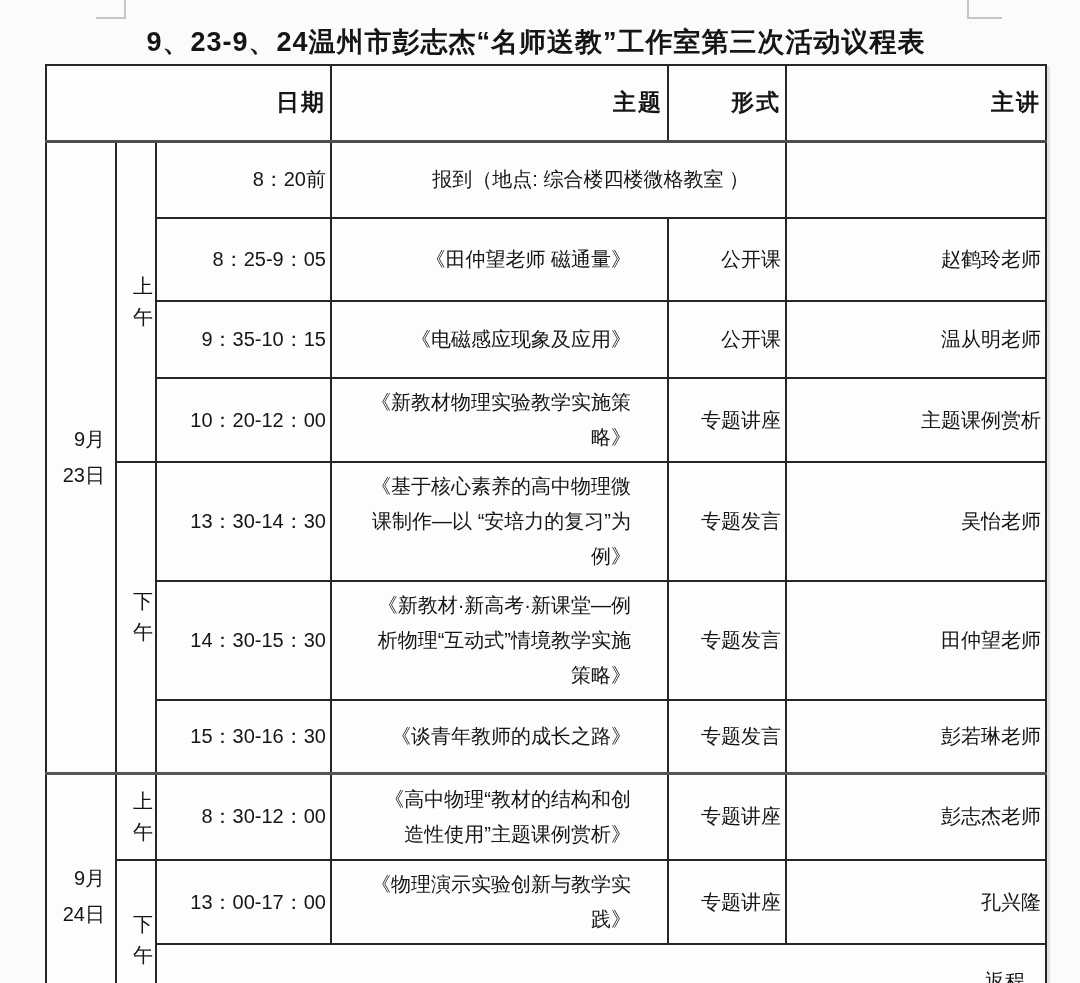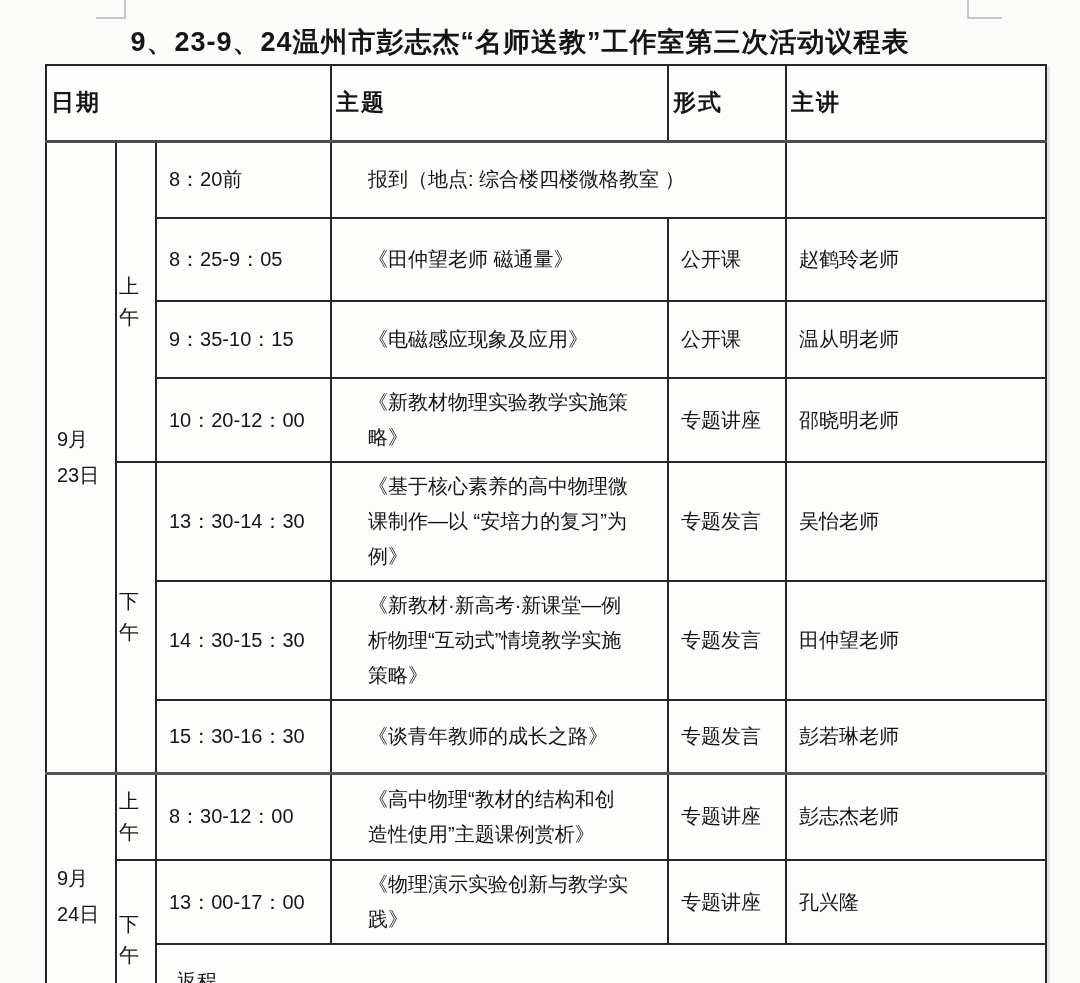--- a/index.html
+++ b/index.html
@@ -11,34 +11,34 @@
     -webkit-font-smoothing:antialiased;
   }
   .page { position:relative; width:1080px; height:983px; overflow:hidden; }
 
   
   .corner { position:absolute; border:0 solid #c6c6c6; }
   .corner-tl { left:96px;  top:-6px; width:28px; height:23px; border-right-width:2px; border-bottom-width:2px; }
   .corner-tr { left:967px; top:-6px; width:33px; height:23px; border-left-width:2px;  border-bottom-width:2px; }
 
   .title {
-    position:absolute; top:24px; left:10px; width:1020px;
+    position:absolute; top:24px; left:26px; width:1020px;
     text-align:center; font-size:27px; font-weight:bold;
     letter-spacing:1px; white-space:nowrap;
   }
 
   table.agenda {
     position:absolute; top:64px; left:45px; width:1000px;
     border-collapse:collapse; table-layout:fixed;
     background:#fdfdfc;
     box-shadow:0 3px 0 rgba(130,130,130,.45), 3px 2px 0 rgba(150,150,150,.25);
   }
   .agenda th, .agenda td {
     border:2px solid #262626;
-    text-align:left; vertical-align:middle;
+    text-align:right; vertical-align:middle;
     padding:2px 4px;
     overflow:hidden;
   }
   .agenda th {
     font-size:23px; font-weight:bold;
     border-bottom:3px solid #4d4d4d;
     letter-spacing:2px;
   }
   .agenda td { font-size:20px;padding-left:12px; }
   tr.section-break td { border-top:3px solid #555; }
@@ -95,21 +95,21 @@
       <tr style="height:77px">
         <td class="time-cell">9：35-10：15</td>
         <td class="topic-cell">《电磁感应现象及应用》</td>
         <td class="format-cell">公开课</td>
         <td class="speaker-cell">温从明老师</td>
       </tr>
       <tr style="height:81px">
         <td class="time-cell">10：20-12：00</td>
         <td class="topic-cell">《新教材物理实验教学实施策略》</td>
         <td class="format-cell">专题讲座</td>
-        <td class="speaker-cell">邵晓明老师</td>
+        <td class="speaker-cell">主题课例赏析</td>
       </tr>
       <tr style="height:72px">
         <td class="period-cell" rowspan="3">下午</td>
         <td class="time-cell">13：30-14：30</td>
         <td class="topic-cell">《基于核心素养的高中物理微课制作—以 “安培力的复习”为例》</td>
         <td class="format-cell">专题发言</td>
         <td class="speaker-cell">吴怡老师</td>
       </tr>
       <tr style="height:68px">
         <td class="time-cell">14：30-15：30</td>

